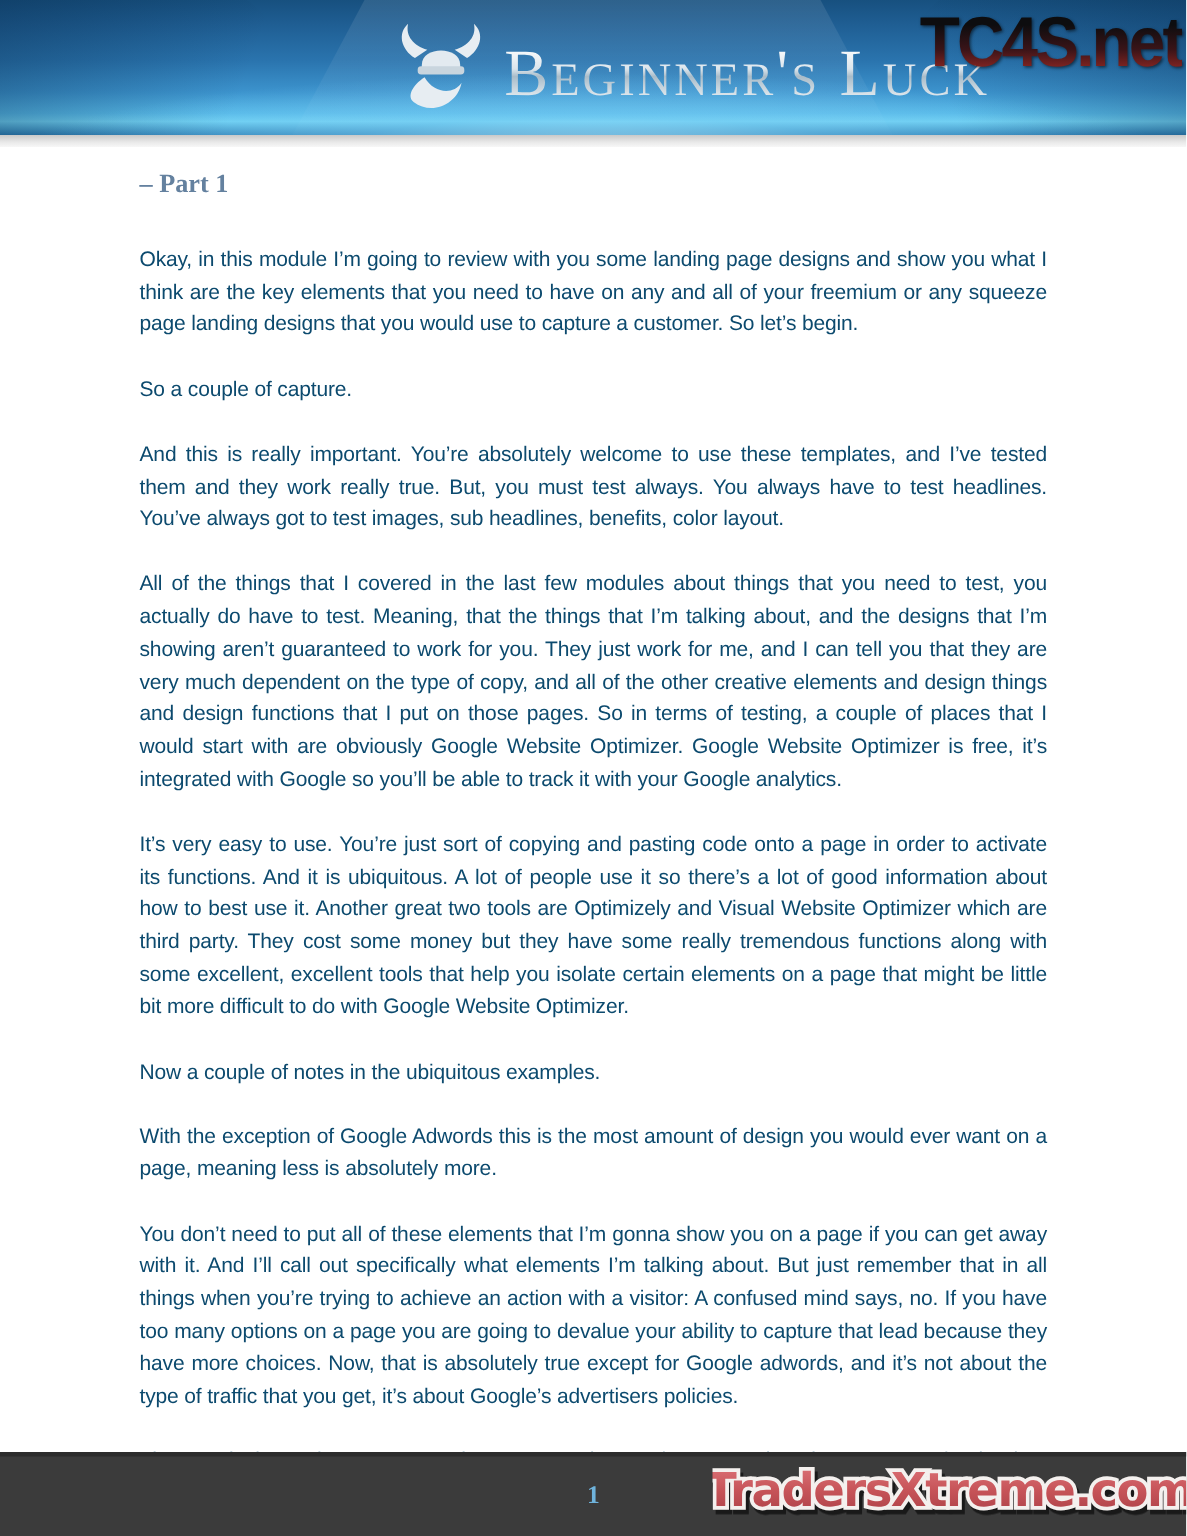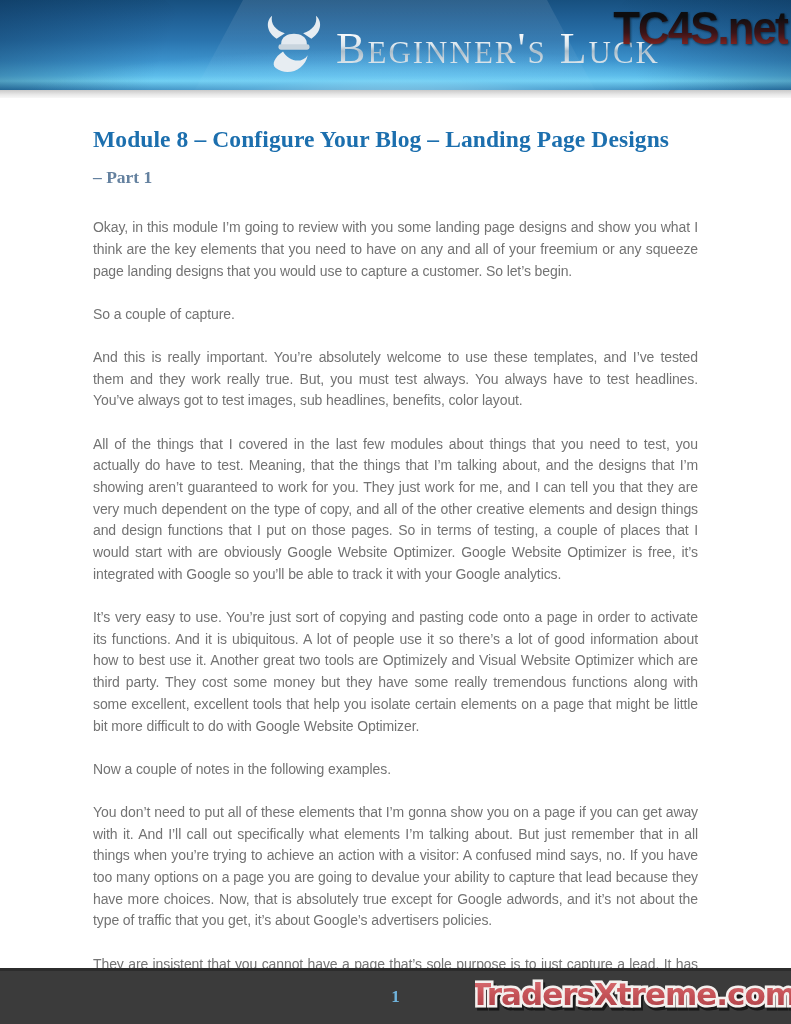--- a/index.html
+++ b/index.html
@@ -107,21 +107,21 @@
     font-family: "Liberation Serif", serif;
     font-weight: 600;
     font-size: 17.5px;
     color: #64819f;
   }
   .content p {
     margin: 0 0 21.5px 0;
     font-size: 14px;
     letter-spacing: -0.1px;
     line-height: 21.7px;
-    color: #737373;
+    color: #0c4a6e;
     text-align: justify;
   }
   .content p:first-of-type { margin-top: 29px; }
 
   
   .dlsub {
     position: absolute;
     top: 478px; left: 50%;
     transform: translateX(-50%);
   }
@@ -172,29 +172,29 @@
       </span>
       <span class="logo-text">Beginner's Luck</span>
     </div>
 
     <div class="tc4s">TC4S.net</div>
   </header>
 
   <div class="divider"></div>
 
   <main class="content">
-    <h1 class="doc-title">Module 8 – Configure Your Blog – Landing Page Designs</h1>
     <h2 class="doc-subtitle">– Part 1</h2>
 
     <p>Okay, in this module I’m going to review with you some landing page designs and show you what I think are the key elements that you need to have on any and all of your freemium or any squeeze page landing designs that you would use to capture a customer. So let’s begin.</p>
     <p>So a couple of capture.</p>
     <p>And this is really important. You’re absolutely welcome to use these templates, and I’ve tested them and they work really true. But, you must test always. You always have to test headlines. You’ve always got to test images, sub headlines, benefits, color layout.</p>
     <p>All of the things that I covered in the last few modules about things that you need to test, you actually do have to test. Meaning, that the things that I’m talking about, and the designs that I’m showing aren’t guaranteed to work for you. They just work for me, and I can tell you that they are very much dependent on the type of copy, and all of the other creative elements and design things and design functions that I put on those pages. So in terms of testing, a couple of places that I would start with are obviously Google Website Optimizer. Google Website Optimizer is free, it’s integrated with Google so you’ll be able to track it with your Google analytics.</p>
     <p>It’s very easy to use. You’re just sort of copying and pasting code onto a page in order to activate its functions. And it is ubiquitous. A lot of people use it so there’s a lot of good information about how to best use it. Another great two tools are Optimizely and Visual Website Optimizer which are third party. They cost some money but they have some really tremendous functions along with some excellent, excellent tools that help you isolate certain elements on a page that might be little bit more difficult to do with Google Website Optimizer.</p>
-    <p>Now a couple of notes in the following examples.</p>
+    <p>Now a couple of notes in the ubiquitous examples.</p>
+    <p>With the exception of Google Adwords this is the most amount of design you would ever want on a page, meaning less is absolutely more.</p>
     <p>You don’t need to put all of these elements that I’m gonna show you on a page if you can get away with it. And I’ll call out specifically what elements I’m talking about. But just remember that in all things when you’re trying to achieve an action with a visitor: A confused mind says, no. If you have too many options on a page you are going to devalue your ability to capture that lead because they have more choices. Now, that is absolutely true except for Google adwords, and it’s not about the type of traffic that you get, it’s about Google’s advertisers policies.</p>
     <p>They are insistent that you cannot have a page that’s sole purpose is to just capture a lead. It has to have other exit points that lead to other relevant content on that page and I’ll show you how</p>
   </main>
 
 
   <footer class="footer-bar">
     <span class="pagenum">1</span>
     <div class="tx-watermark">
       <svg width="316" height="52" aria-hidden="true">
         <defs>

